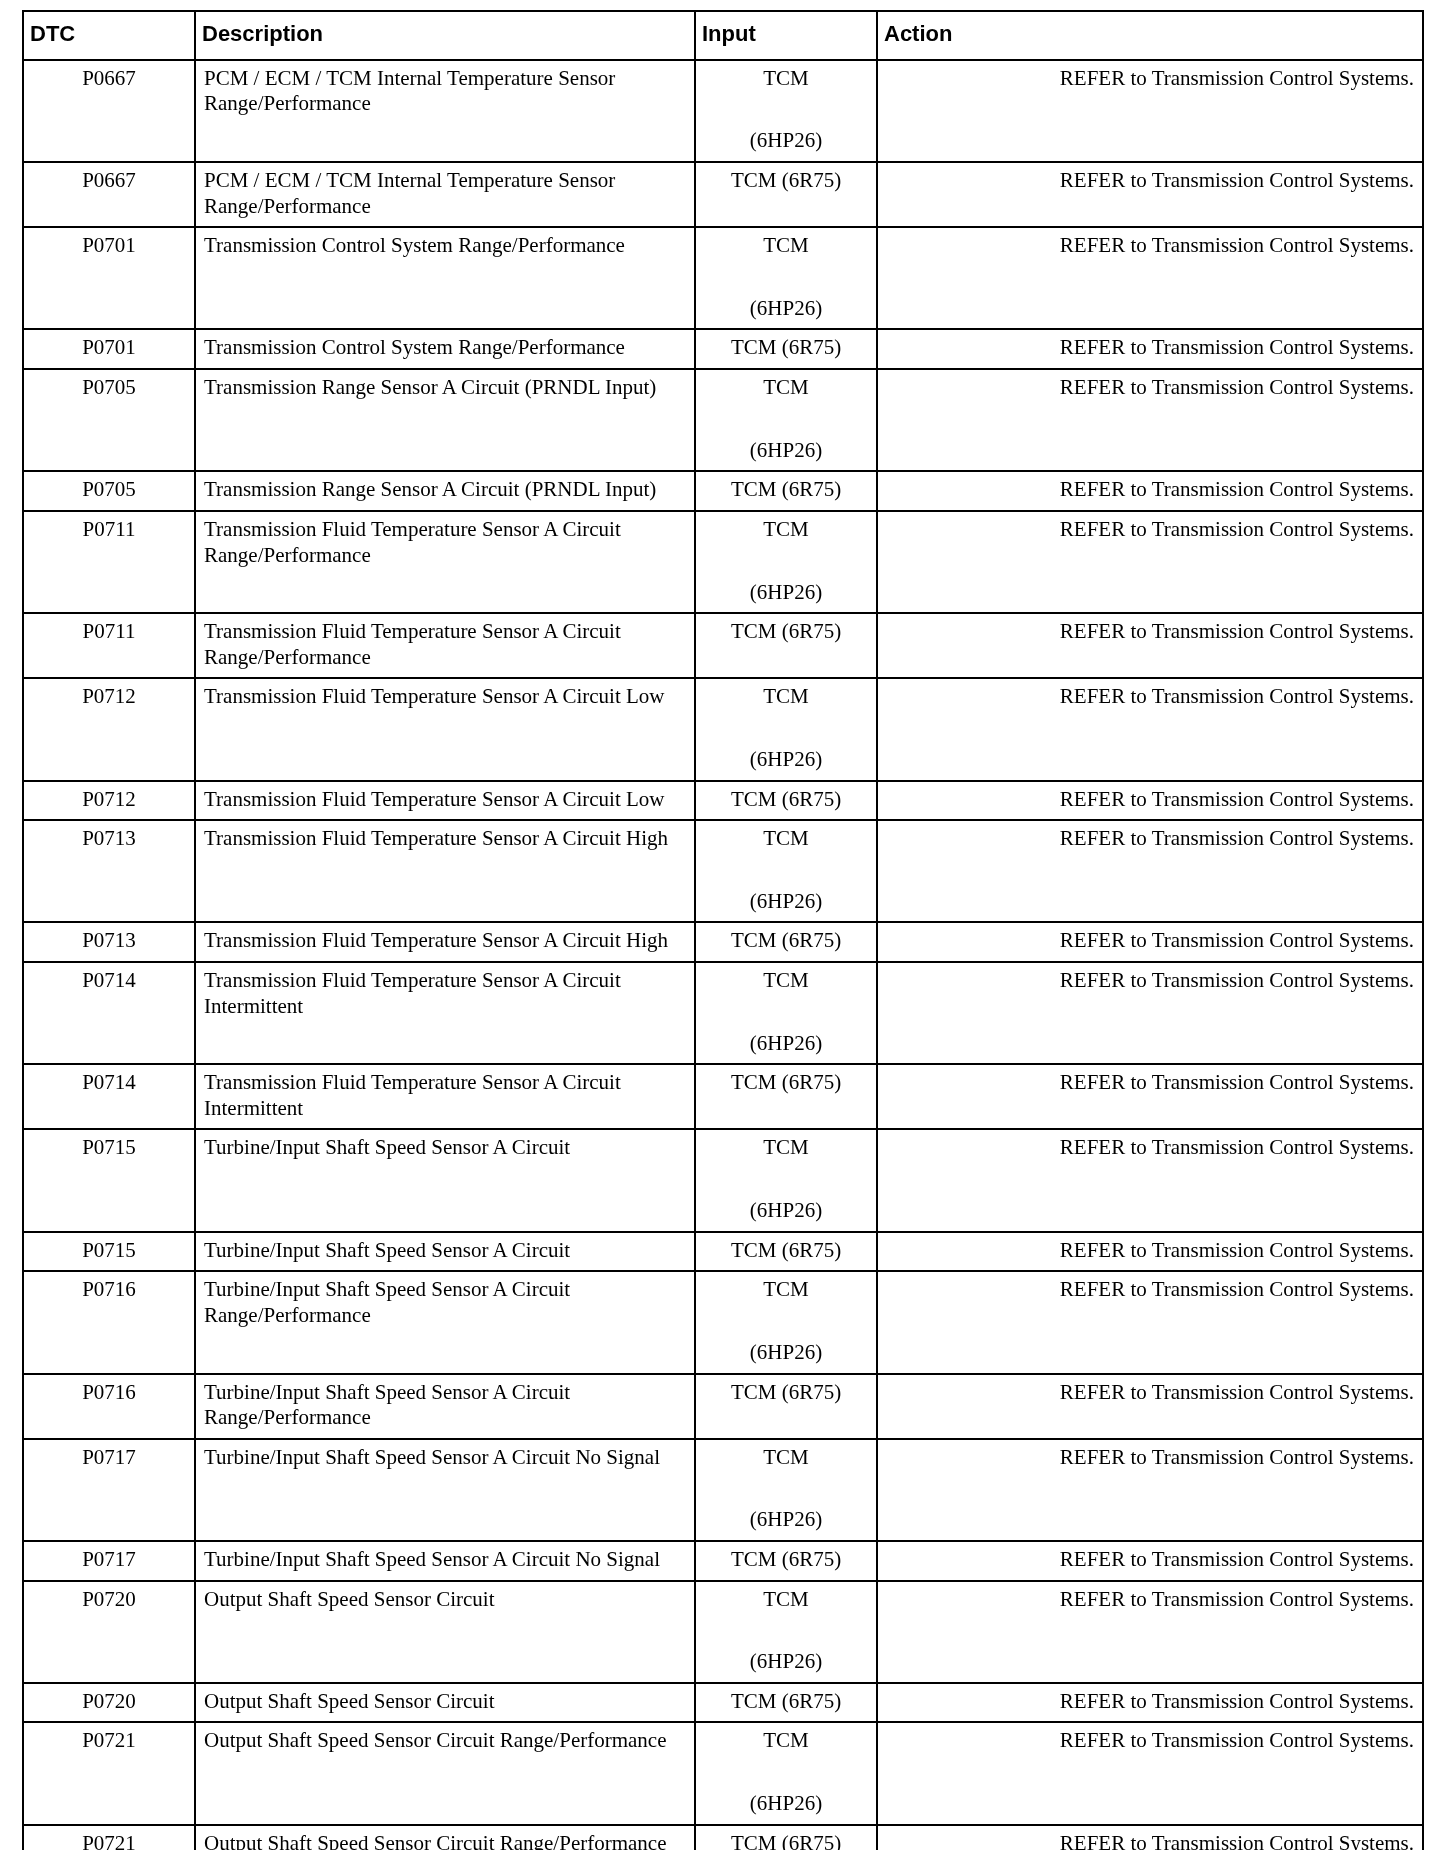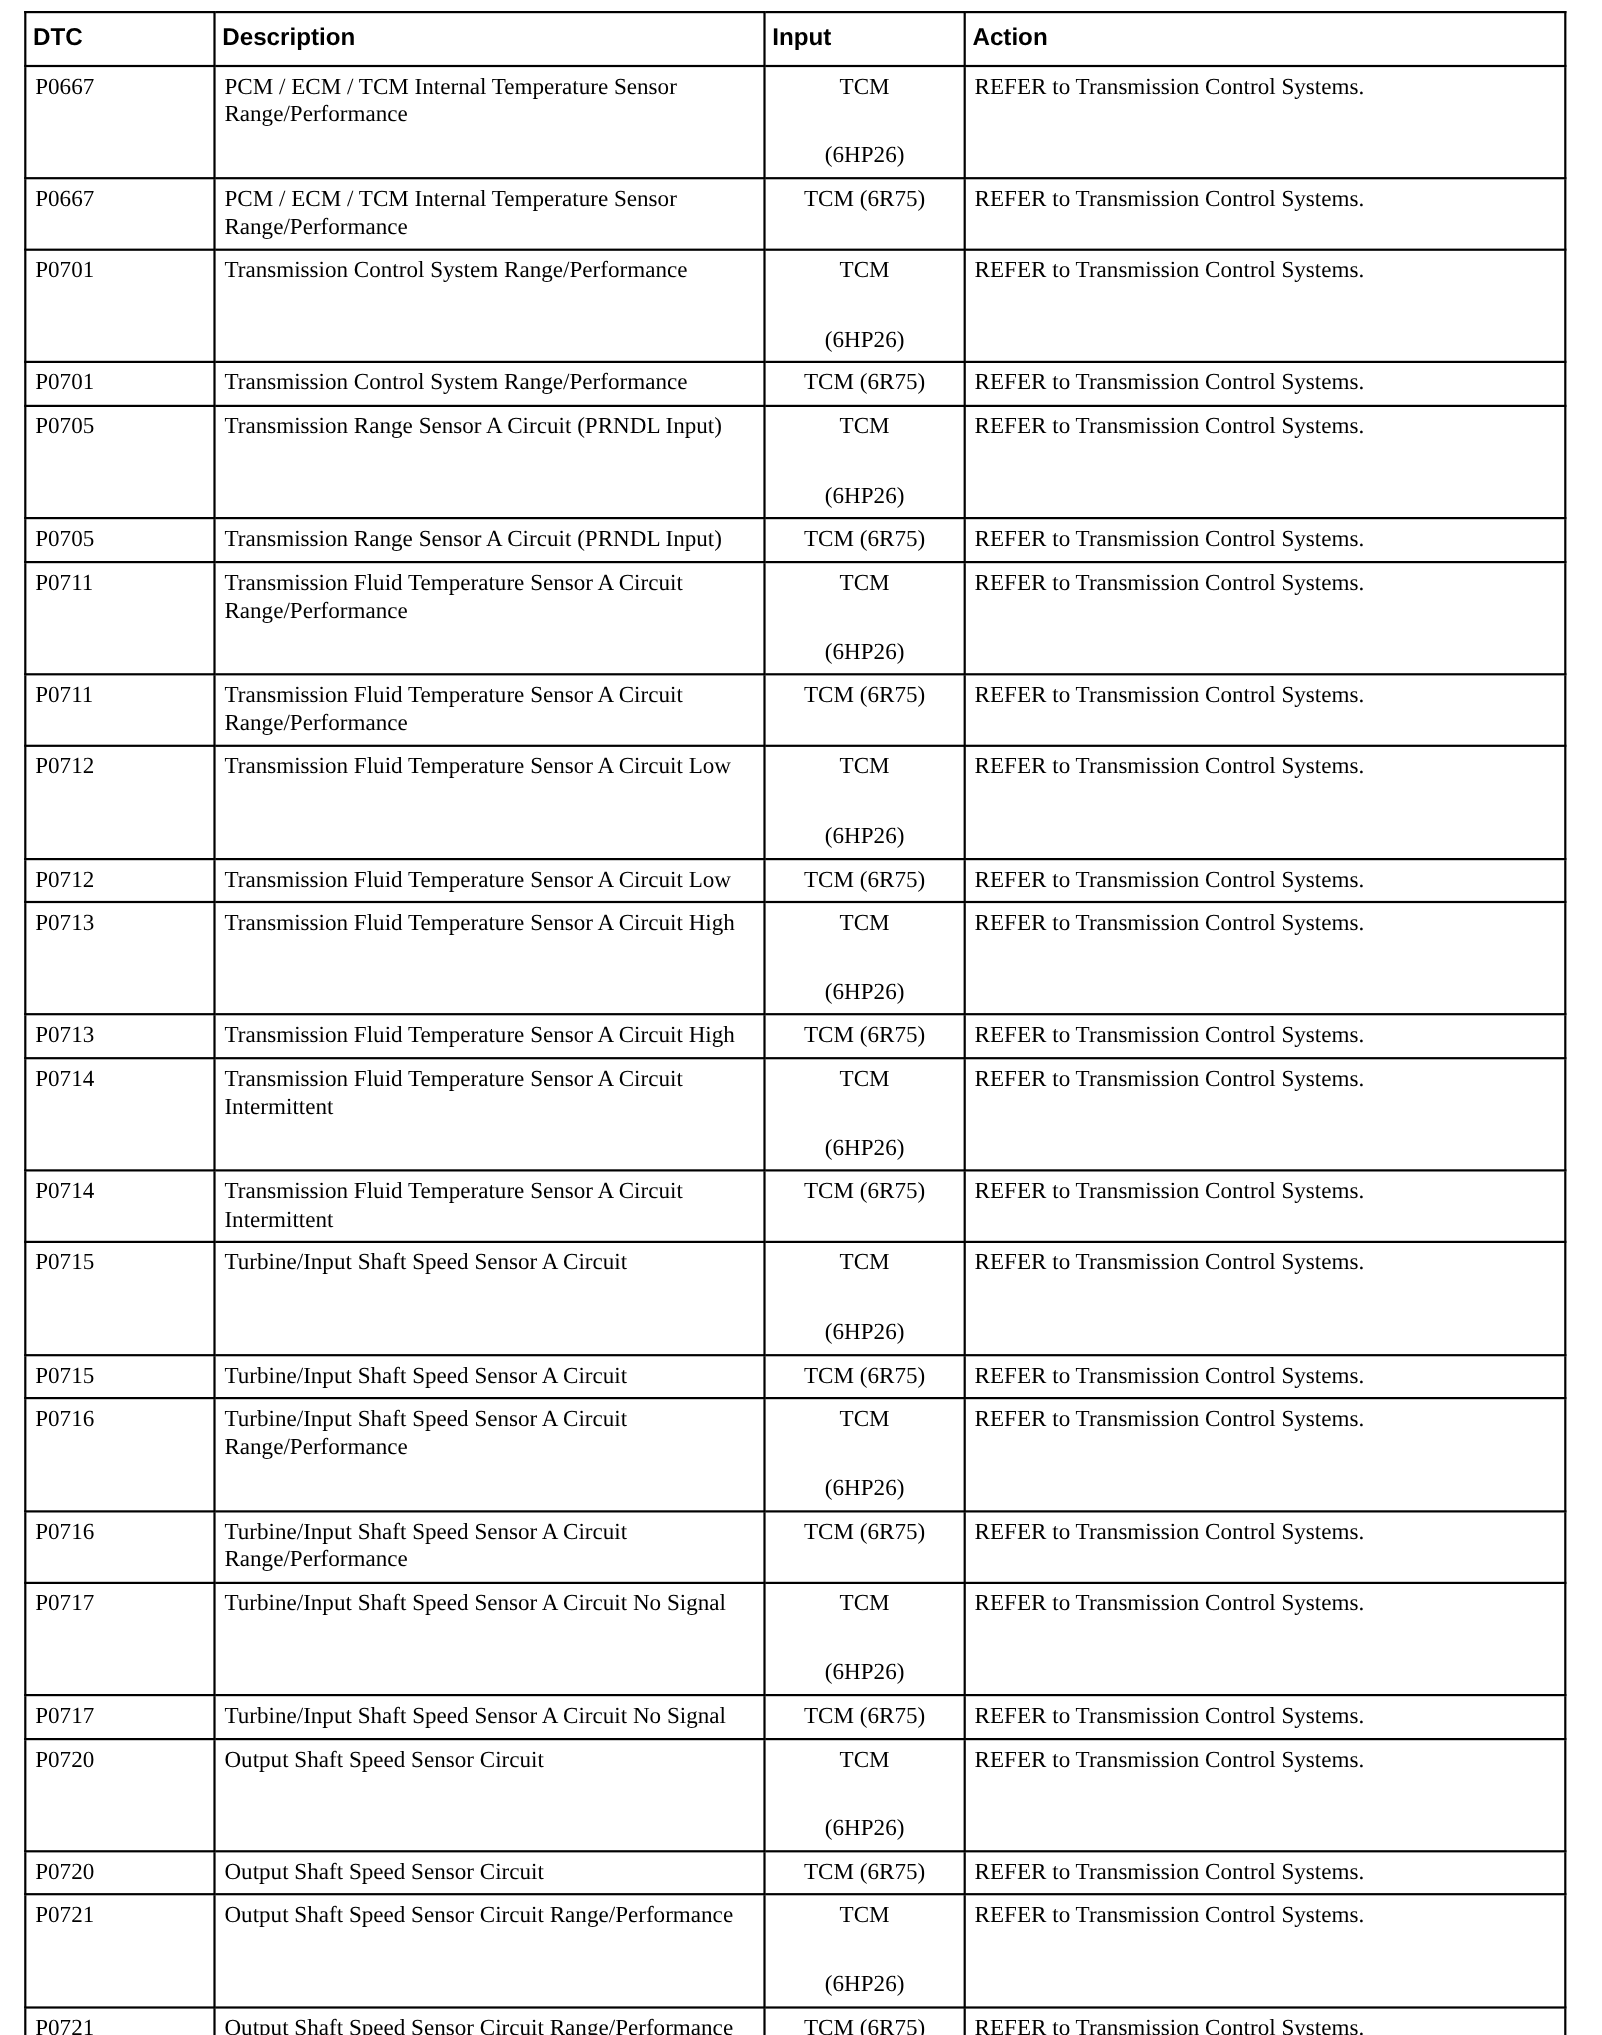--- a/index.html
+++ b/index.html
@@ -38,32 +38,32 @@
     padding: 9px 6px 11px 6px;
     vertical-align: middle;
     margin-left: 48px;
   }
   col.col-dtc { width: 172px; }
   col.col-desc { width: 500px; }
   col.col-source { width: 182px; }
   col.col-action { width: 546px; }
 
   td.cell-dtc {
-    text-align: left;
+    text-align: center;
     white-space: nowrap;
   }
   td.cell-desc {
     text-align: left;
   }
   td.cell-source {
     text-align: center;
     border-radius: 12px;
   }
   td.cell-action {
-    text-align: left;
+    text-align: right;
   }
   .src-line2 {
     display: block;
     margin-top: 37px;
   }
 </style>
 </head>
 <body>
 
 <div class="page">

